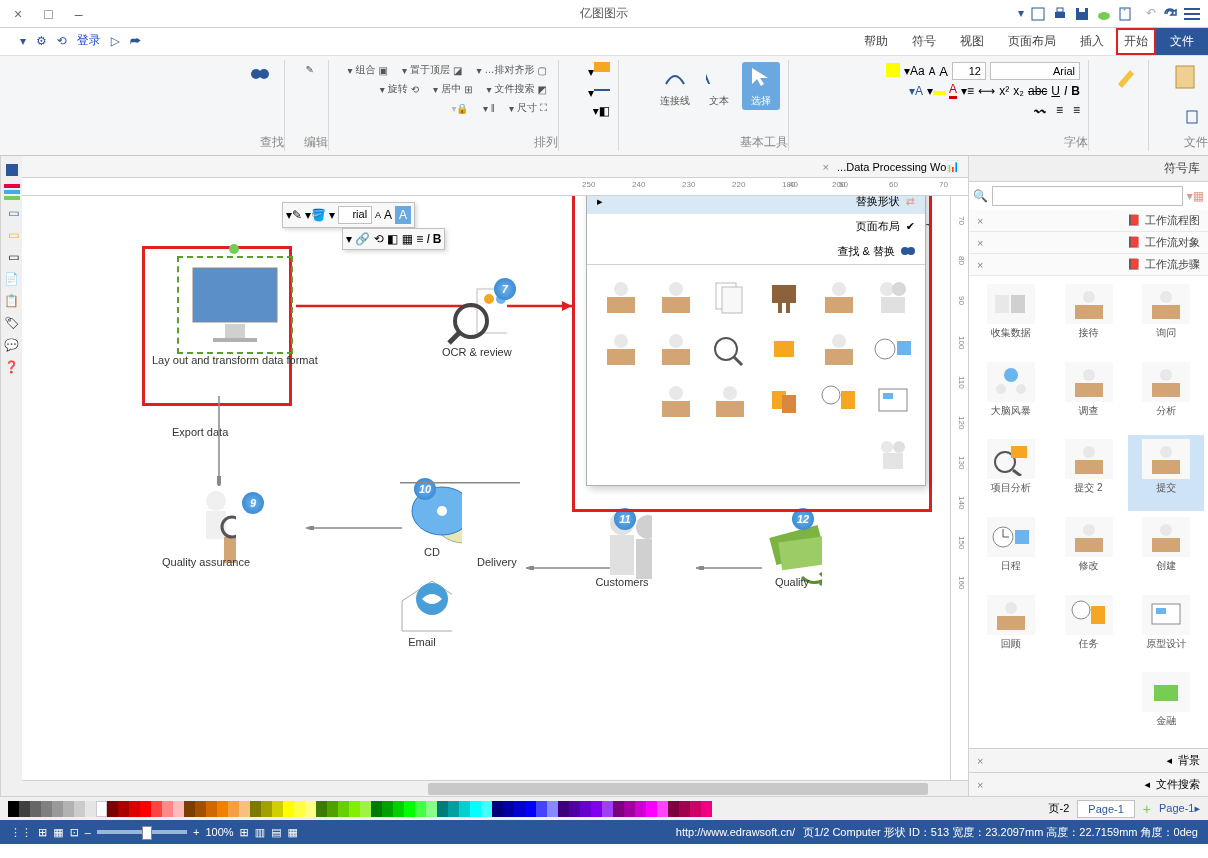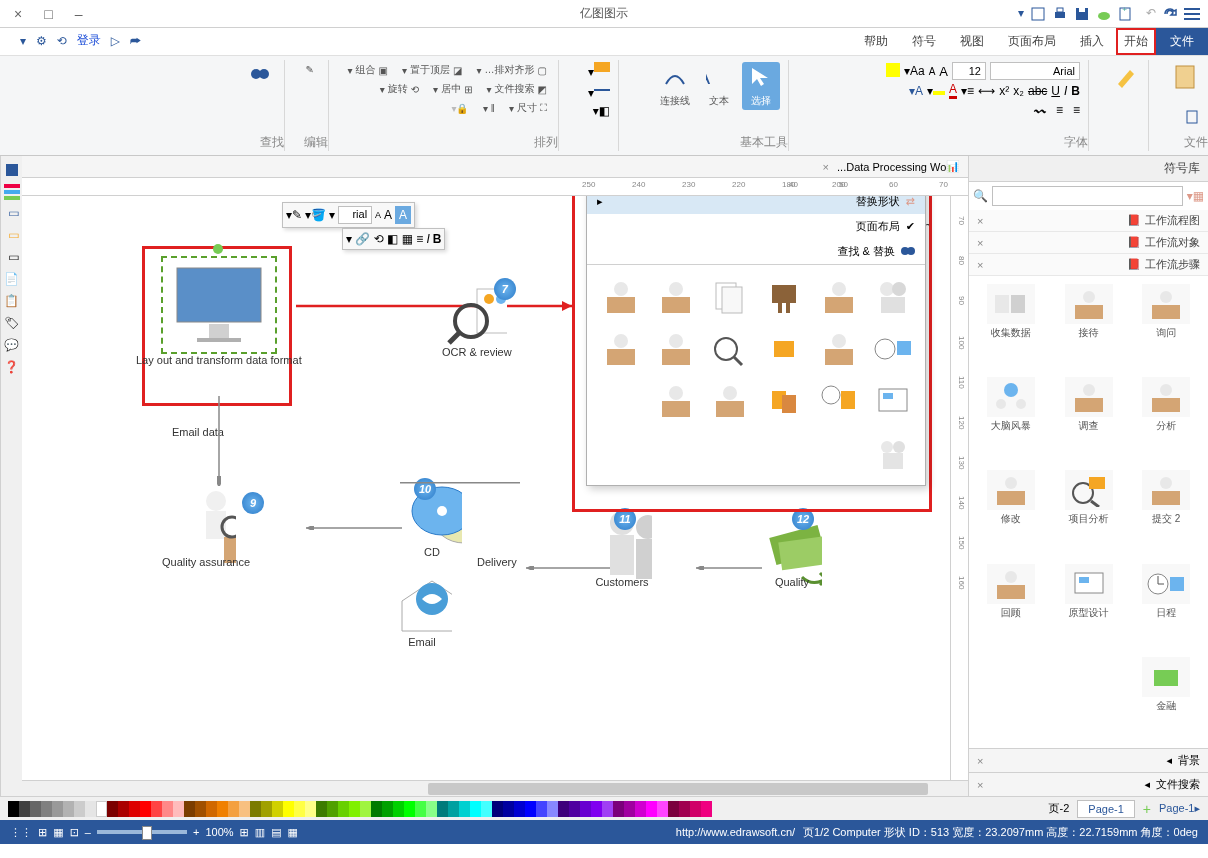--- a/index.html
+++ b/index.html
@@ -336,38 +336,56 @@
       <div class="shape-cell">
           <div class="shape-ico">
             <svg width="40" height="34">
               <circle cx="20" cy="10" r="7" fill="#6cb4ee"></circle>
               <circle cx="10" cy="24" r="5" fill="#e8e8e8"></circle>
               <circle cx="30" cy="24" r="5" fill="#e8e8e8"></circle>
             </svg>
           </div>
           <span>大脑风暴</span>
         </div>
+      <div class="shape-cell sel">
+          <div class="shape-ico">
+            <svg width="40" height="34">
+              <rect x="6" y="18" width="28" height="14" fill="#d4a574"></rect>
+              <circle cx="20" cy="10" r="6" fill="#e8e8e8"></circle>
+            </svg>
+          </div>
+          <span>提交</span>
+        </div>
       <div class="shape-cell">
           <div class="shape-ico">
             <svg width="40" height="34">
               <rect x="6" y="18" width="28" height="14" fill="#d4a574"></rect>
               <circle cx="20" cy="10" r="6" fill="#e8e8e8"></circle>
             </svg>
           </div>
           <span>提交 2</span>
         </div>
       <div class="shape-cell">
           <div class="shape-ico">
             <svg width="40" height="34">
               <circle cx="14" cy="20" r="10" fill="none" stroke="#555" stroke-width="2"></circle>
               <line x1="22" y1="28" x2="30" y2="34" stroke="#555" stroke-width="3"></line>
               <rect x="20" y="4" width="16" height="12" fill="#f5a623"></rect>
             </svg>
           </div>
           <span>项目分析</span>
+        </div>
+      <div class="shape-cell">
+          <div class="shape-ico">
+            <svg width="40" height="34">
+              <rect x="6" y="18" width="28" height="14" fill="#d4a574"></rect>
+              <circle cx="20" cy="10" r="6" fill="#e8e8e8"></circle>
+            </svg>
+          </div>
+          <span>创建</span>
         </div>
       <div class="shape-cell">
           <div class="shape-ico">
             <svg width="40" height="34">
               <rect x="6" y="18" width="28" height="14" fill="#d4a574"></rect>
               <circle cx="20" cy="10" r="6" fill="#e8e8e8"></circle>
             </svg>
           </div>
           <span>修改</span>
         </div>
@@ -383,20 +401,29 @@
           <span>日程</span>
         </div>
       <div class="shape-cell">
           <div class="shape-ico">
             <svg width="40" height="34">
               <rect x="6" y="6" width="28" height="20" fill="#fff" stroke="#888"></rect>
               <rect x="10" y="10" width="10" height="6" fill="#6cb4ee"></rect>
             </svg>
           </div>
           <span>原型设计</span>
+        </div>
+      <div class="shape-cell">
+          <div class="shape-ico">
+            <svg width="40" height="34">
+              <circle cx="12" cy="12" r="9" fill="#fff" stroke="#888"></circle>
+              <rect x="22" y="8" width="14" height="18" fill="#f5a623"></rect>
+            </svg>
+          </div>
+          <span>任务</span>
         </div>
       <div class="shape-cell">
           <div class="shape-ico">
             <svg width="40" height="34">
               <rect x="6" y="18" width="28" height="14" fill="#d4a574"></rect>
               <circle cx="20" cy="10" r="6" fill="#e8e8e8"></circle>
             </svg>
           </div>
           <span>回顾</span>
         </div>
@@ -461,21 +488,21 @@
         <span>🪣▾</span><span>✎▾</span>
       </div>
       <div class="float-toolbar2">
         <b>B</b> <i>I</i> ≡ ▦ ◧ ⟲ 🔗 ▾
       </div>
 
       <div style="position:absolute;left:870px;top:22px;font-size:18px;color:#333;direction:ltr">Lean</div>
 
       <div class="hl-red" style="left:120px;top:50px;width:150px;height:160px"></div>
 
-      <div class="node" style="left:114px;top:60px;direction:ltr">
+      <div class="node" style="left:130px;top:60px;direction:ltr">
         <div style="position:relative">
           <svg width="14" height="14" style="position:absolute;top:-14px;left:50px">
               <circle cx="7" cy="7" r="5" fill="#7c5"></circle>
             </svg>
           <div class="sel-box">
             <svg width="100" height="80">
                 <rect x="8" y="4" width="84" height="54" fill="#5a8fc8" stroke="#888"></rect>
                 <rect x="40" y="60" width="20" height="14" fill="#d0d0d0"></rect>
                 <rect x="28" y="74" width="44" height="4" fill="#b0b0b0"></rect>
               </svg>
@@ -502,21 +529,21 @@
               <circle cx="42" cy="18" r="5" fill="#f5a623"></circle>
               <circle cx="54" cy="18" r="5" fill="#6cb4ee"></circle>
               <circle cx="24" cy="40" r="16" fill="none" stroke="#444" stroke-width="4"></circle>
               <line x1="12" y1="52" x2="2" y2="62" stroke="#444" stroke-width="5"></line>
             </svg>
           </div>
         <span>OCR &amp; review</span>
       </div>
 
       <div class="node" style="left:150px;top:230px;direction:ltr">
-        <span>Email data</span>
+        <span>Export data</span>
       </div>
       <svg class="arrow" style="left:195px;top:200px" width="4" height="90">
           <line x1="2" y1="0" x2="2" y2="86" stroke="#888" stroke-width="1.5" marker-end="url(#ah)"></line>
           <defs>
             <marker id="ah" markerWidth="8" markerHeight="8" refX="4" refY="4" orient="auto">
               <path d="M0 0 L8 4 L0 8z" fill="#888"></path>
             </marker>
           </defs>
         </svg>
 

